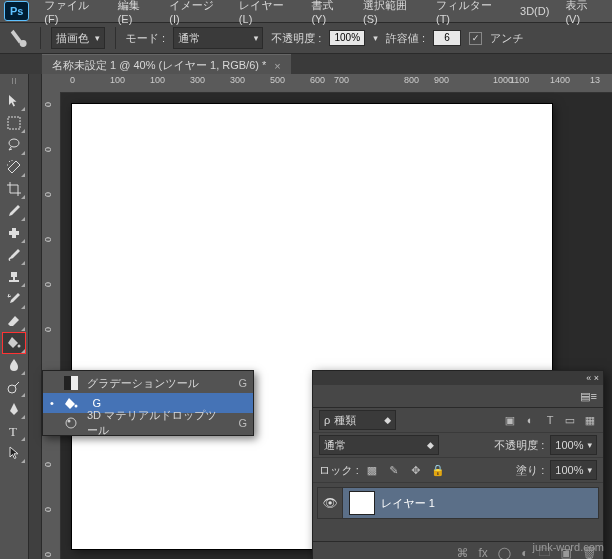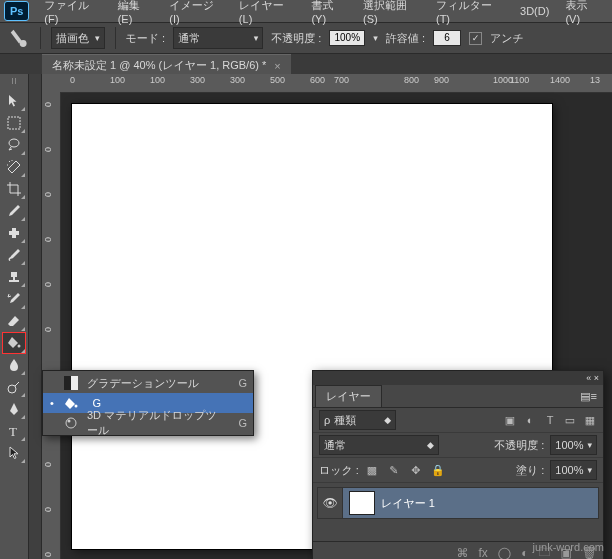--- a/index.html
+++ b/index.html
@@ -300,21 +300,20 @@
     <span class="lbl">3D マテリアルドロップツール</span>
     <span class="key">G</span>
   </div>
 </div>
 
 <div class="panel">
   <div class="phead">
     <span>« ×</span>
   </div>
   <div class="ptabs">
-    <div class="ptab">レイヤー</div>
     <div class="menu">▤≡</div>
   </div>
   <div class="prow">
     <div class="ssel">
       <span class="mag">ρ</span>
       <span class="txt">種類</span>
       <span class="ar">◆</span>
     </div>
     <div class="picongrp">
       <span class="picon">▣</span>

